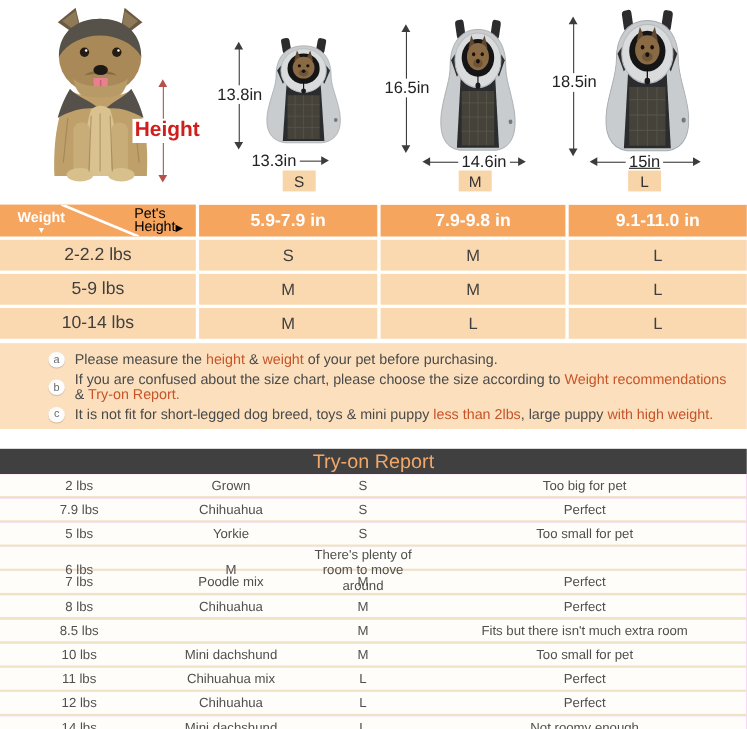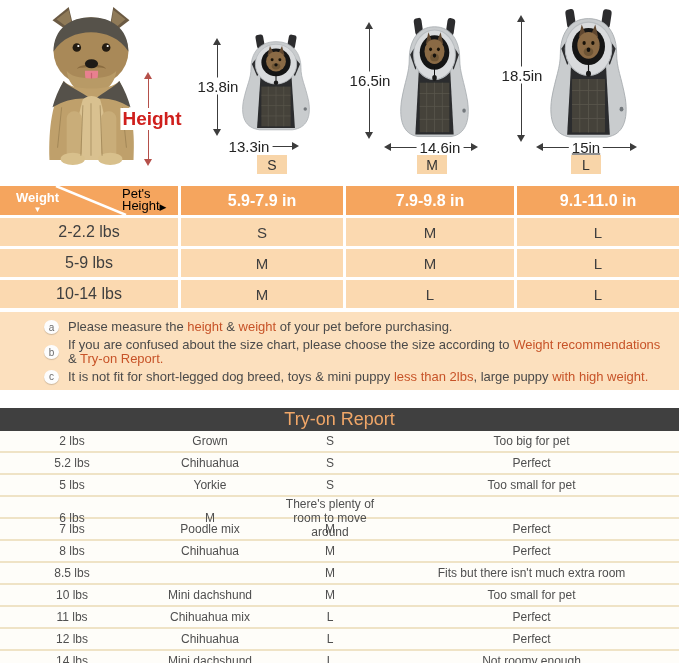--- a/index.html
+++ b/index.html
@@ -241,21 +241,21 @@
     <span class="tryon-title">Try-on Report</span>
   </div>
   <div class="tryon-rows">
       <div class="tr-row">
         <div class="tr-cell">2 lbs</div>
         <div class="tr-cell">Grown</div>
         <div class="tr-cell">S</div>
         <div class="tr-cell">Too big for pet</div>
       </div>
       <div class="tr-row">
-        <div class="tr-cell">5.2 lbs</div>
+        <div class="tr-cell">7.9 lbs</div>
         <div class="tr-cell">Chihuahua</div>
         <div class="tr-cell">S</div>
         <div class="tr-cell">Perfect</div>
       </div>
       <div class="tr-row">
         <div class="tr-cell">5 lbs</div>
         <div class="tr-cell">Yorkie</div>
         <div class="tr-cell">S</div>
         <div class="tr-cell">Too small for pet</div>
       </div>

